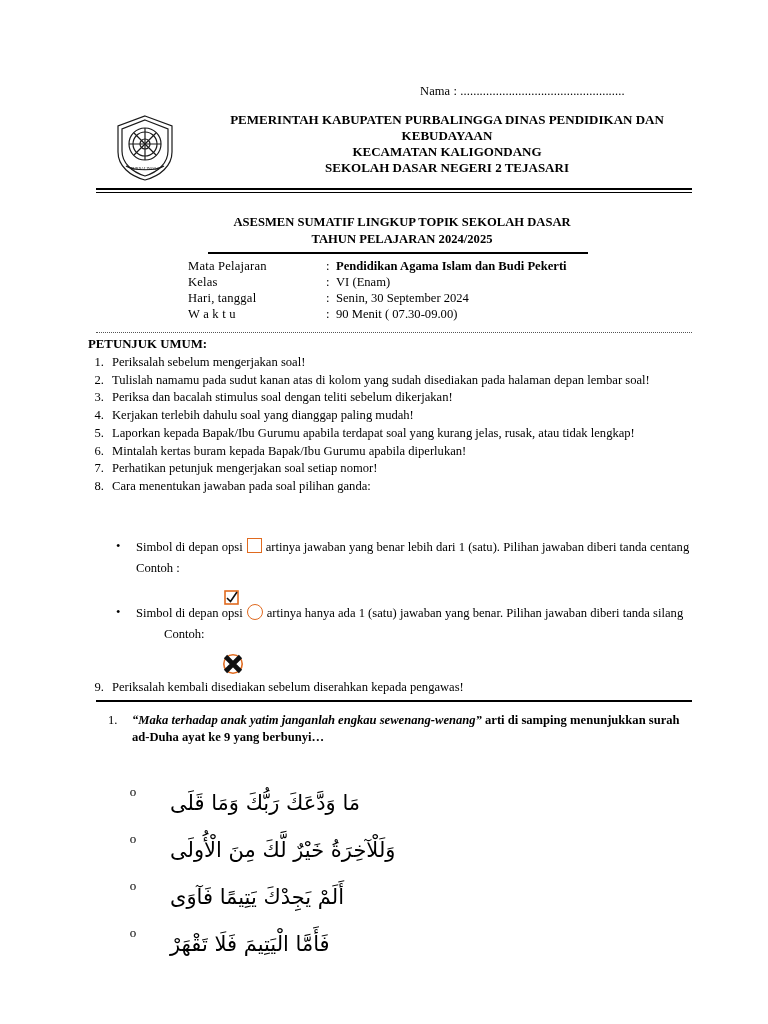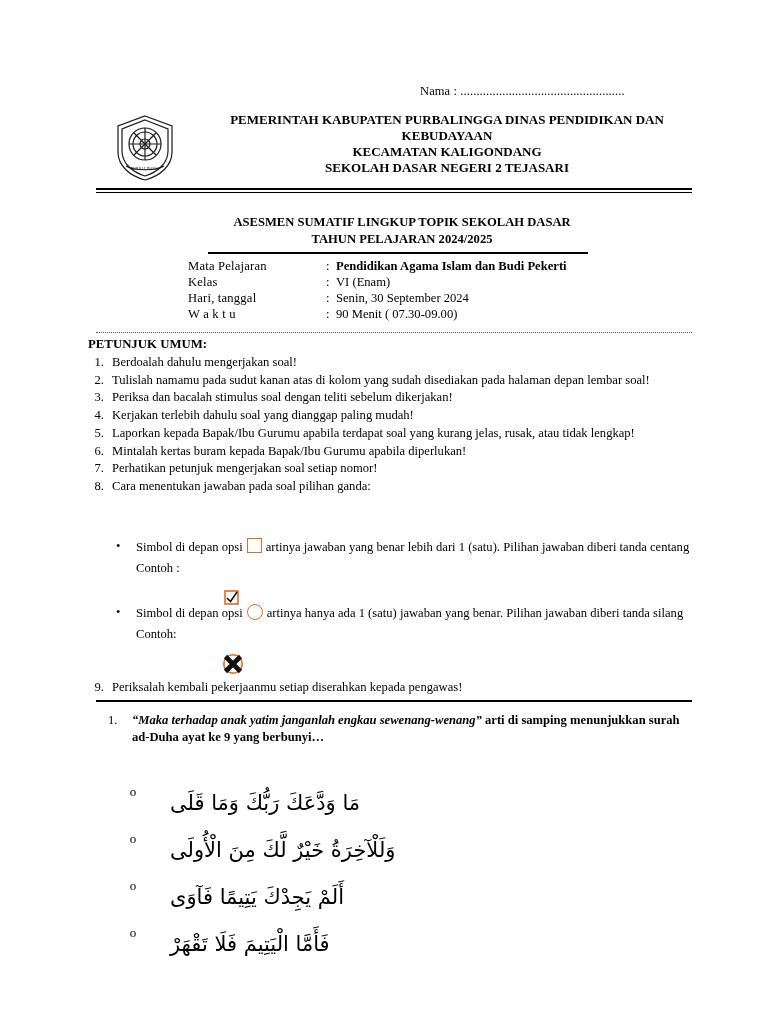--- a/index.html
+++ b/index.html
@@ -326,21 +326,21 @@
     </table>
   </div>
 
   <div class="rule-dotted"></div>
 
   <div class="petunjuk-title">PETUNJUK UMUM:</div>
 
   <div class="petunjuk-list">
     <div class="pl-item">
       <div class="pl-num">1.</div>
-      <div class="pl-txt">Berdoalah dahulu mengerjakan soal!</div>
+      <div class="pl-txt">Periksalah sebelum mengerjakan soal!</div>
     </div>
     <div class="pl-item">
       <div class="pl-num">2.</div>
       <div class="pl-txt">Tulislah namamu pada sudut kanan atas di kolom yang sudah disediakan pada halaman depan lembar soal!</div>
     </div>
     <div class="pl-item">
       <div class="pl-num">3.</div>
       <div class="pl-txt">Periksa dan bacalah stimulus soal dengan teliti sebelum dikerjakan!</div>
     </div>
     <div class="pl-item">
@@ -371,21 +371,21 @@
       <div class="bl-txt">
         <span>Simbol di depan opsi</span><span class="sq-orange"></span><span>artinya jawaban yang benar lebih dari 1 (satu). Pilihan jawaban diberi tanda centang</span>
         <div style="margin-top:4px;">Contoh :</div>
       </div>
     </div>
     <div style="height:24px;"></div>
     <div class="bl-item">
       <div class="bl-dot">•</div>
       <div class="bl-txt">
         <span>Simbol di depan opsi</span><span class="circle-orange"></span><span>artinya hanya ada 1 (satu) jawaban yang benar. Pilihan jawaban diberi tanda silang</span>
-        <div style="margin-top:4px;">Contoh:</div>
+        <div style="margin-top:4px;margin-left:28px;">Contoh:</div>
       </div>
     </div>
   </div>
 
   <div class="contoh-centang">
     <svg viewBox="0 0 16 16" width="16" height="16" aria-hidden="true">
       <rect x="1" y="1" width="13" height="13" fill="none" stroke="#E06A1F" stroke-width="1.6"></rect>
       <path d="M3 8 L6.5 11.5 L13 2" fill="none" stroke="#111" stroke-width="1.6"></path>
     </svg>
   </div>
@@ -393,21 +393,21 @@
   <div class="contoh-silang">
     <svg viewBox="0 0 22 22" width="22" height="22" aria-hidden="true">
       <circle cx="11" cy="11" r="9.2" fill="none" stroke="#E06A1F" stroke-width="1.6"></circle>
       <path d="M3.5 3.5 L18.5 18.5 M18.5 3.5 L3.5 18.5" stroke="#111" stroke-width="4.6" stroke-linecap="butt"></path>
     </svg>
   </div>
 
   <div class="item9">
     <div class="pl-item">
       <div class="pl-num">9.</div>
-      <div class="pl-txt">Periksalah kembali pekerjaanmu setiap diserahkan kepada pengawas!</div>
+      <div class="pl-txt">Periksalah kembali disediakan sebelum diserahkan kepada pengawas!</div>
     </div>
   </div>
 
   <div class="rule-thick2"></div>
 
   <div class="soal">
     <div class="soal-row">
       <div class="soal-num">1.</div>
       <div class="soal-txt">
         <span class="italic">“Maka terhadap anak yatim janganlah engkau sewenang-wenang”</span><span> arti di samping menunjukkan surah ad-Duha ayat ke 9 yang berbunyi…</span>

